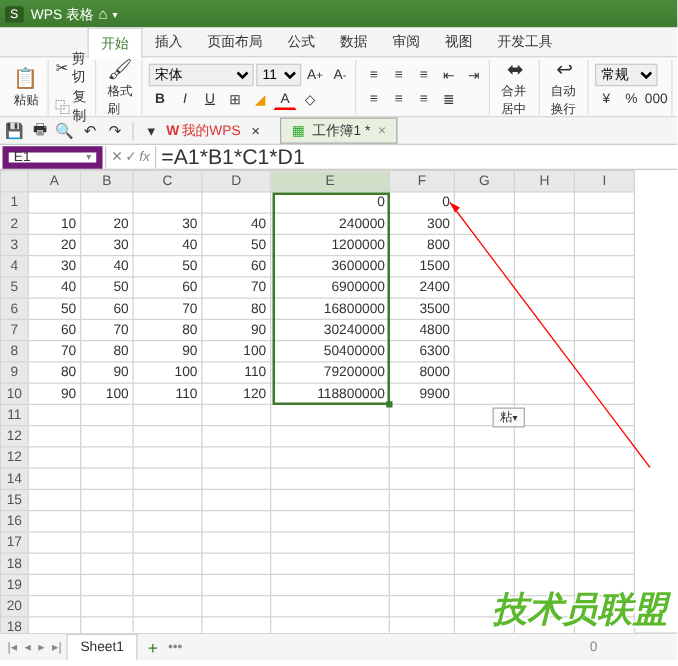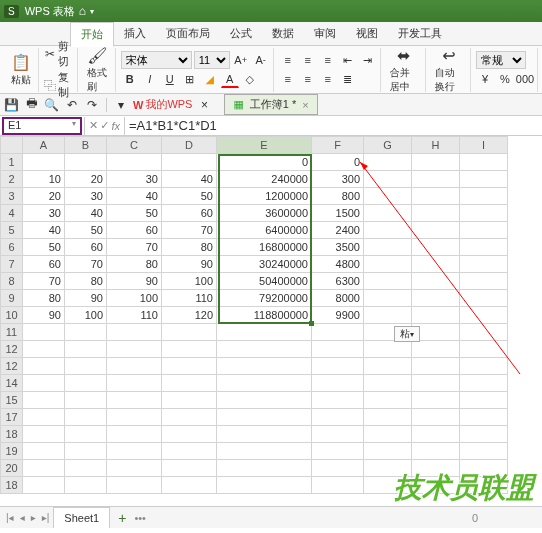--- a/index.html
+++ b/index.html
@@ -11,36 +11,36 @@
 .menubar{height:24px;background:#f5f5f5;border-bottom:1px solid #ccc;display:flex;align-items:center;padding-left:70px}
 .menubar .tab{padding:4px 10px;font-size:11px;cursor:pointer}
 .menubar .tab.active{background:#fff;color:#3d7a2e;border:1px solid #ccc;border-bottom:1px solid #fff;margin-bottom:-1px}
 .ribbon{height:48px;background:#fafafa;border-bottom:1px solid #ccc;display:flex;align-items:center;padding:2px 4px;gap:2px}
 .ribbon .grp{display:flex;flex-direction:column;gap:1px;padding:0 3px;border-right:1px solid #ddd;height:44px;justify-content:center}
 .ribbon .ico{width:16px;height:16px;display:inline-flex;align-items:center;justify-content:center;font-size:12px}
 .ribbon .btn-lg{display:flex;flex-direction:column;align-items:center;font-size:10px;padding:2px 4px}
 .ribbon .btn-lg .ico{width:20px;height:20px;font-size:16px}
 .ribbon .row{display:flex;gap:2px;align-items:center}
 .ribbon select,.ribbon input{font-size:11px;height:18px;border:1px solid #ccc}
-.ribbon .sel-font{width:71px}
+.ribbon .sel-font{width:84px}
 .ribbon .sel-size{width:36px}
 .ribbon .tb{width:18px;height:18px;border:1px solid transparent;display:inline-flex;align-items:center;justify-content:center;font-size:11px;cursor:pointer}
 .qat{height:22px;background:#f5f5f5;border-bottom:1px solid #ccc;display:flex;align-items:center;padding:0 4px;gap:4px}
 .qat .ico{width:16px;height:16px;font-size:12px;display:inline-flex;align-items:center;justify-content:center;cursor:pointer}
 .qat .sep{width:1px;height:14px;background:#ccc;margin:0 2px}
 .qat .wps-link{color:#d33;font-size:11px;display:flex;align-items:center;gap:2px}
 .doctabs{display:flex;align-items:center;margin-left:8px}
 .doctab{background:#e8f0e0;border:1px solid #aaa;padding:2px 8px;font-size:11px;display:flex;align-items:center;gap:6px}
 .doctab .x{color:#888;cursor:pointer}
 .formula-bar{height:20px;border-bottom:1px solid #ccc;display:flex;align-items:center}
-.formula-bar .namebox{width:80px;border:2px solid #701a75;height:18px;padding:0 4px;font-size:11px;display:flex;align-items:flex-start;justify-content:space-between;margin:0 2px}
+.formula-bar .namebox{width:80px;border:5px solid #701a75;height:18px;padding:0 4px;font-size:11px;display:flex;align-items:center;justify-content:space-between;margin:0 2px}
 .formula-bar .fx-btns{display:flex;gap:2px;padding:0 4px;border-left:1px solid #ccc;border-right:1px solid #ccc;height:18px;align-items:center}
 .formula-bar .fx-btns span{font-size:11px;color:#888;cursor:pointer}
 .formula-bar .fx{font-style:italic;color:#555}
-.formula-bar .formula-input{flex:1;padding:0 4px;font-size:13px}
+.formula-bar .formula-input{flex:1;padding:0 4px;font-size:17px}
 .grid-wrap{position:relative;height:370px;overflow:auto}
 table.grid{border-collapse:collapse;table-layout:fixed}
 table.grid th,table.grid td{border:1px solid #d4d4d4;height:17px;font-size:11px;padding:0 3px;text-align:right;background:#fff}
 table.grid th{background:#e8e8e8;text-align:center;font-weight:normal;color:#555}
 table.grid th.rh{width:22px}
 table.grid .colA,.colB{width:42px}
 table.grid .colC,.colD{width:55px}
 table.grid .colE{width:95px}
 table.grid .colF{width:52px}
 table.grid .colG,.colH,.colI{width:48px}
@@ -260,21 +260,21 @@
           <td></td>
           <td></td>
           <td></td>
         </tr>
         <tr>
           <th class="rh">5</th>
           <td>40</td>
           <td>50</td>
           <td>60</td>
           <td>70</td>
-          <td>6400000</td>
+          <td>6900000</td>
           <td>2400</td>
           <td></td>
           <td></td>
           <td></td>
         </tr>
         <tr>
           <th class="rh">6</th>
           <td>50</td>
           <td>60</td>
           <td>70</td>
@@ -376,20 +376,32 @@
           <td></td>
           <td></td>
           <td></td>
           <td></td>
           <td></td>
           <td></td>
           <td></td>
         </tr>
         <tr>
           <th class="rh">15</th>
+          <td></td>
+          <td></td>
+          <td></td>
+          <td></td>
+          <td></td>
+          <td></td>
+          <td></td>
+          <td></td>
+          <td></td>
+        </tr>
+        <tr>
+          <th class="rh">16</th>
           <td></td>
           <td></td>
           <td></td>
           <td></td>
           <td></td>
           <td></td>
           <td></td>
           <td></td>
           <td></td>
         </tr>

